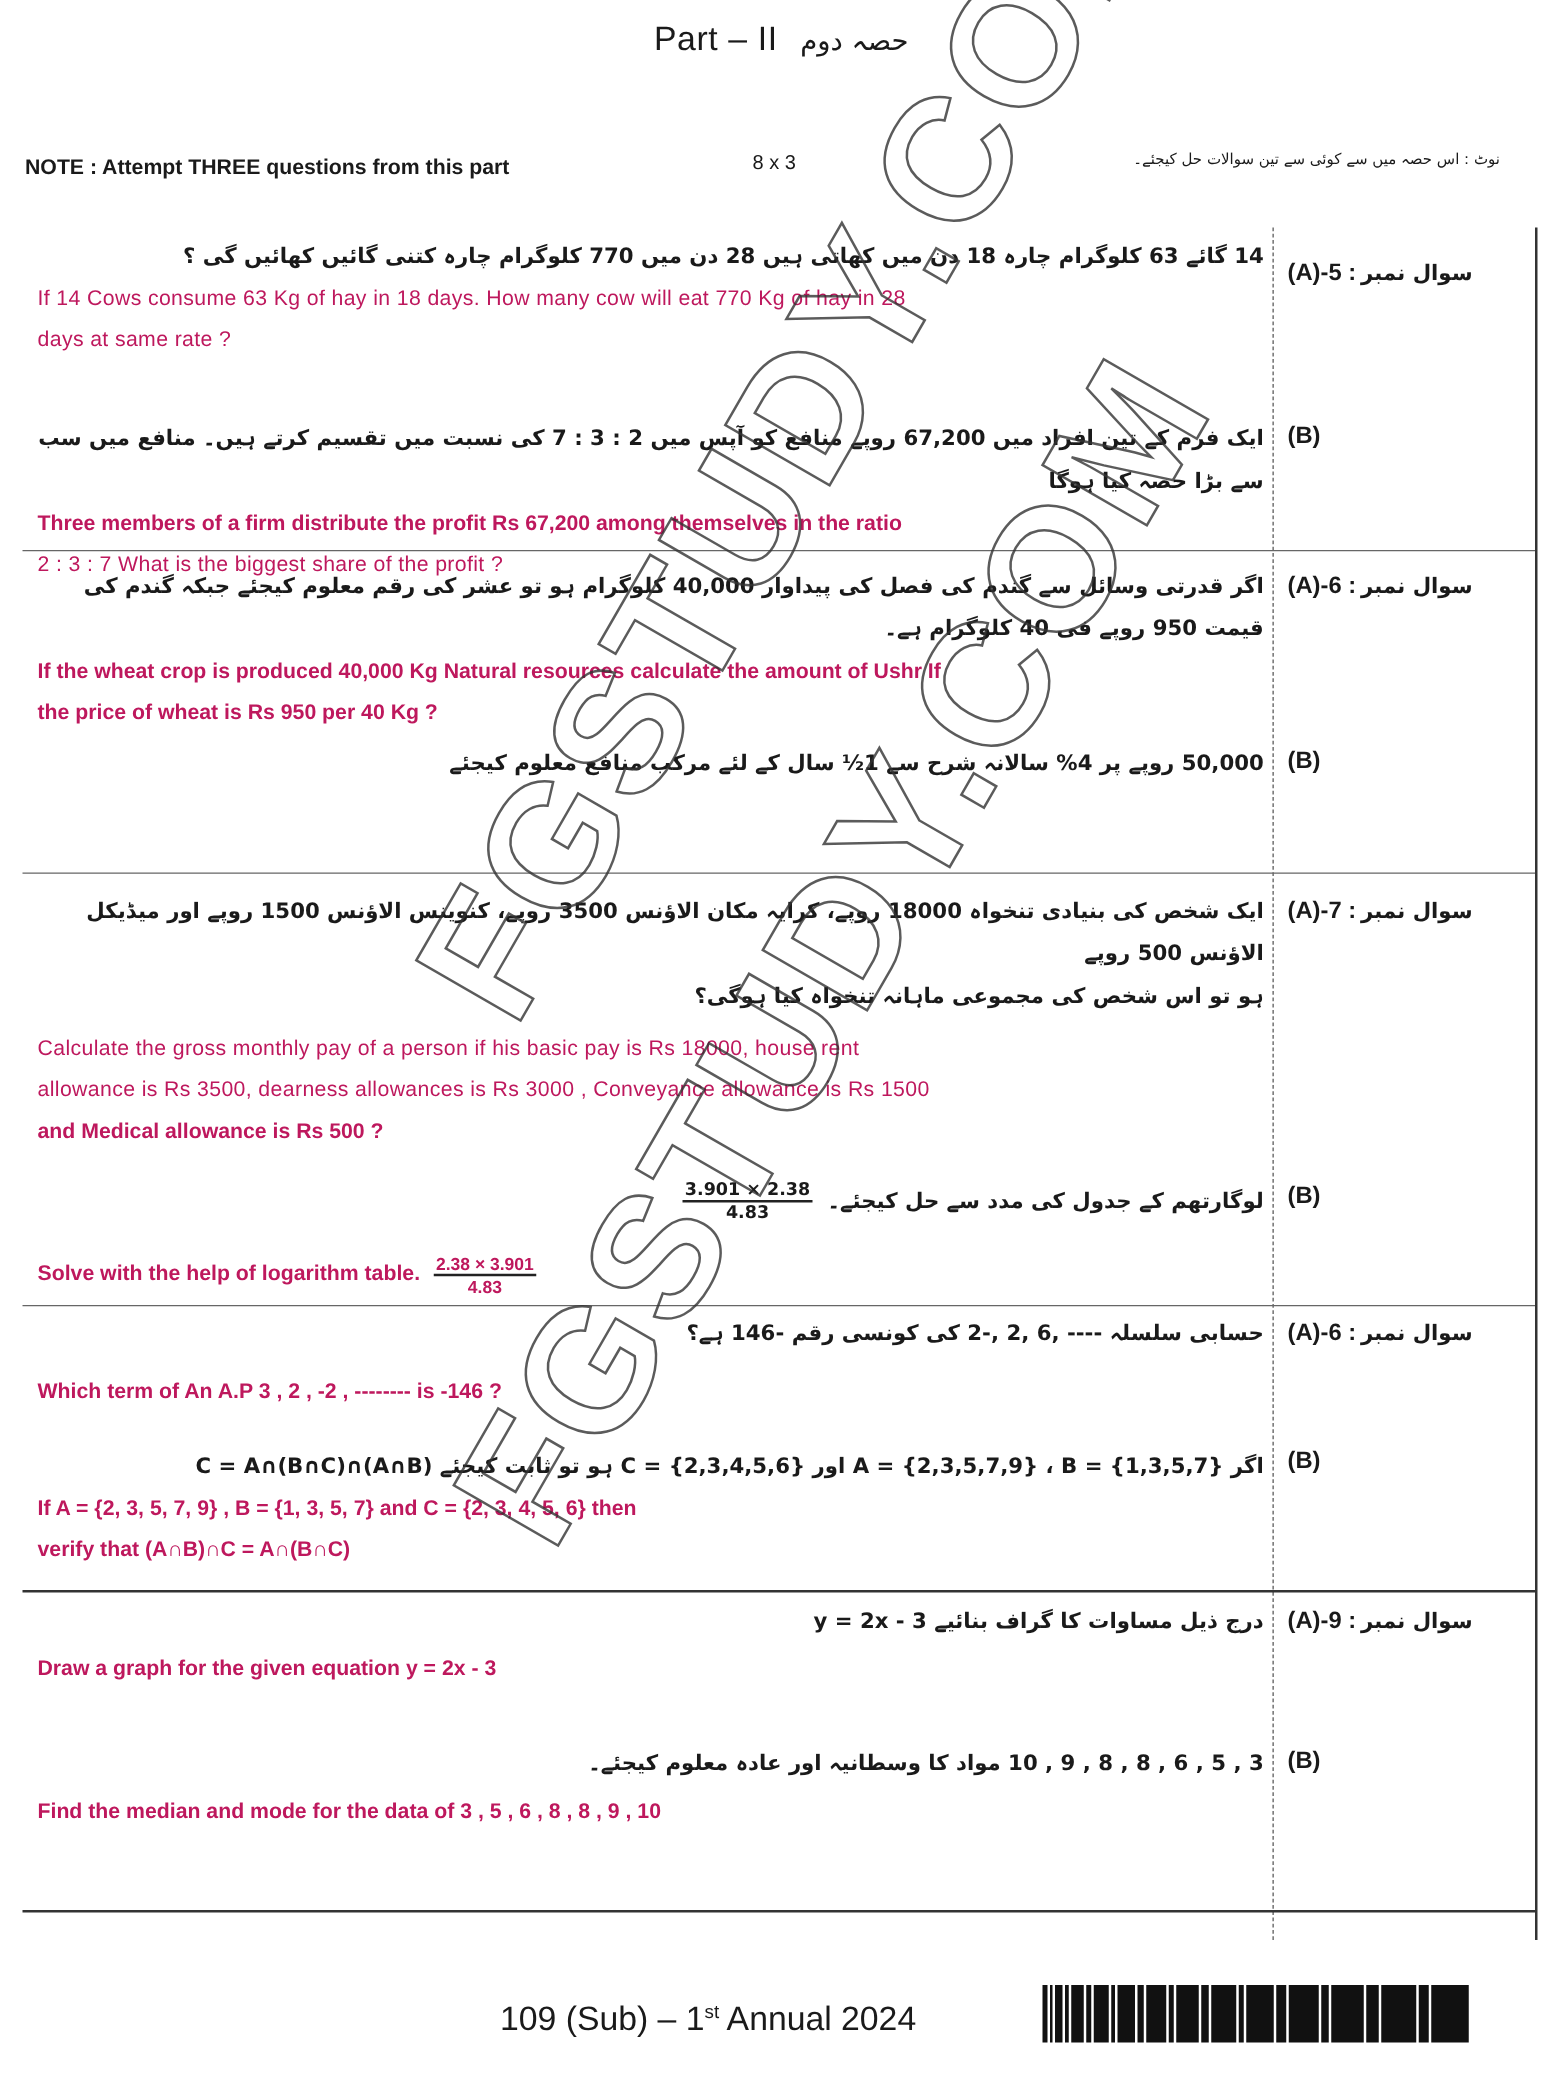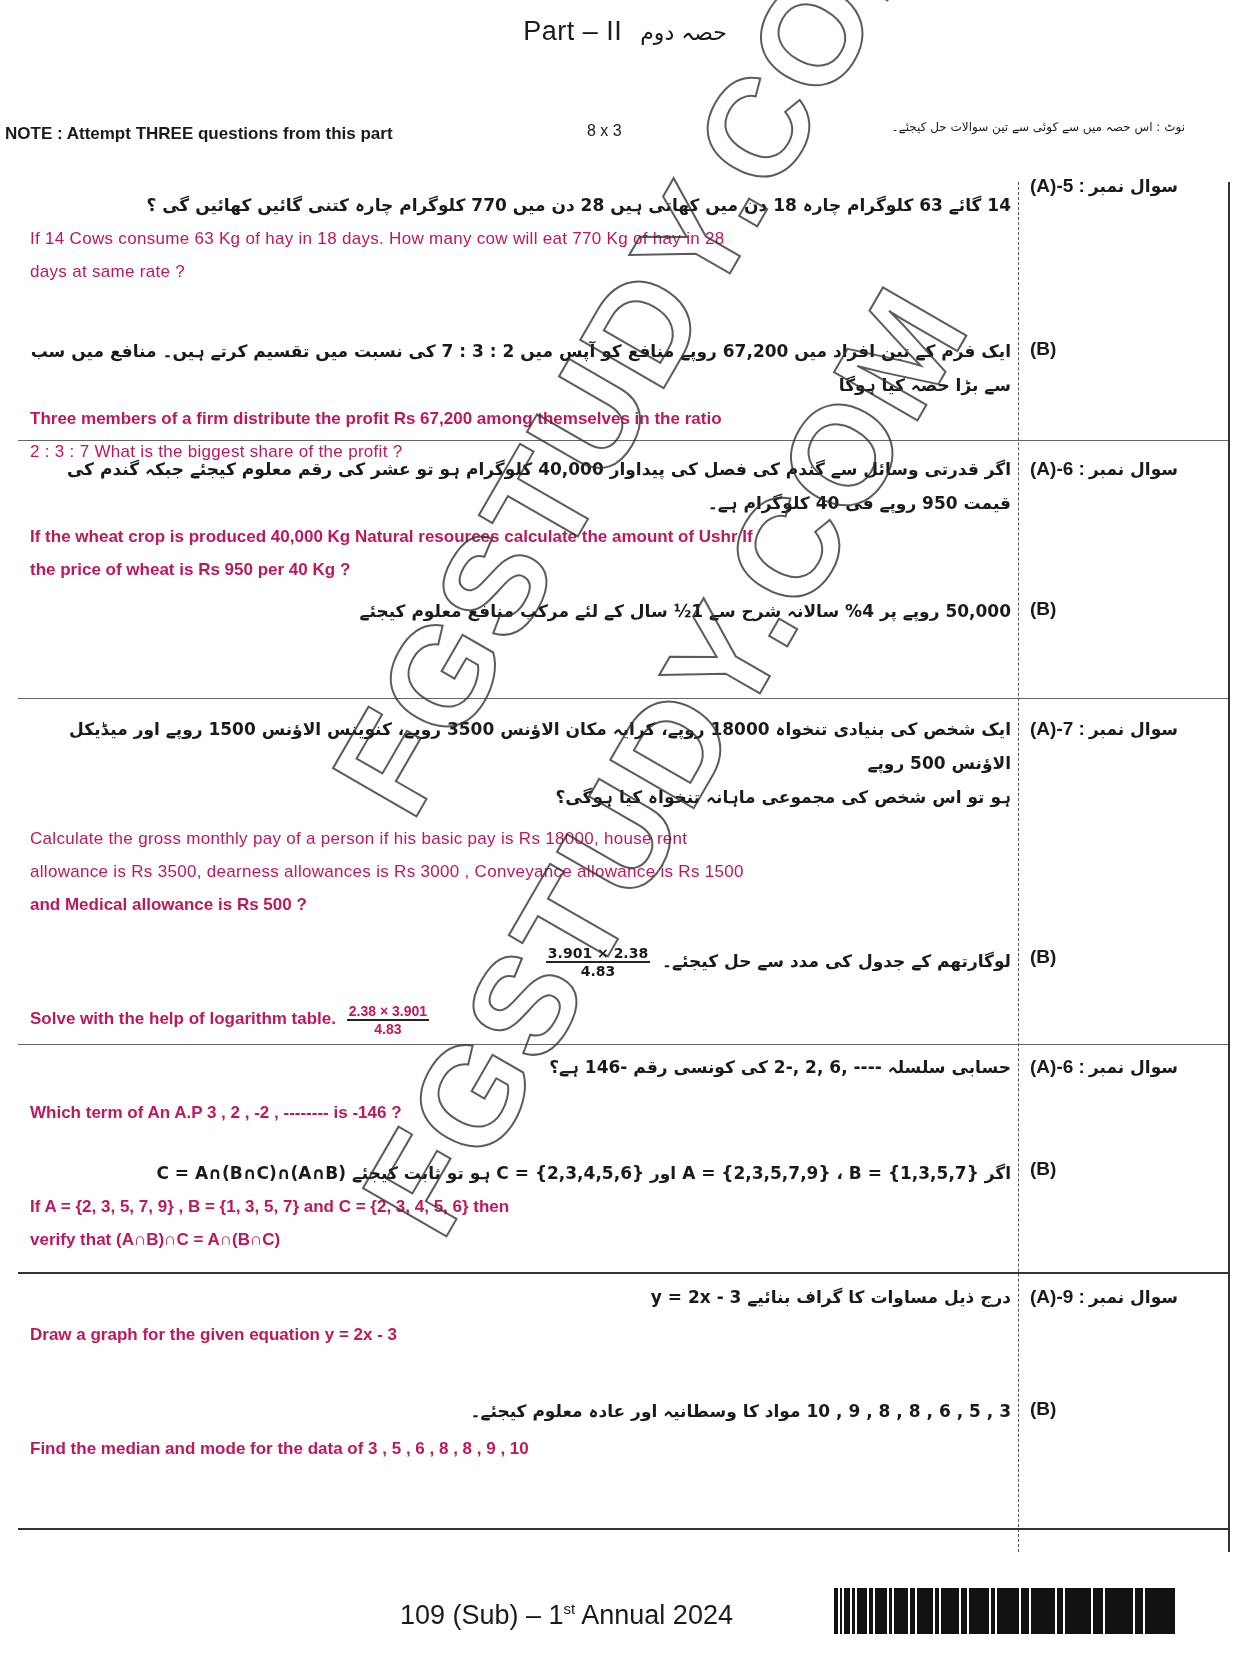--- a/index.html
+++ b/index.html
@@ -6,21 +6,21 @@
   body {
     width: 1250px; height: 1665px; position: relative; overflow: hidden;
     font-family: "Liberation Sans", "DejaVu Sans", sans-serif; color: #1a1a1a;
   }
   .title {
     position: absolute; top: 16px; left: 0; width: 1250px; text-align: center;
     font-size: 27px; letter-spacing: 0.5px;
   }
   .title .ur { font-family: "DejaVu Sans", sans-serif; font-size: 22px; margin-left: 10px; }
   .note {
-    position: absolute; top: 120px; left: 5px; width: 1200px; height: 30px;
+    position: absolute; top: 120px; left: 20px; width: 1200px; height: 30px;
     font-size: 17px; font-weight: bold; text-decoration: underline;
   }
   .note .en { position: absolute; left: 0; top: 4px; }
   .note .marks { position: absolute; left: 582px; top: 2px; font-weight: normal; font-size: 16px; }
   .note .ur { position: absolute; right: 20px; top: 0; direction: rtl; font-family: "DejaVu Sans", sans-serif; font-size: 12px; font-weight: normal; }
 
   .sheet {
     position: absolute; left: 18px; top: 182px; width: 1210px; height: 1370px;
     border-right: 2px solid #333;
   }
@@ -77,21 +77,21 @@
 
 <div class="sheet"></div>
 <div class="divcol"></div>
 
 <div class="hline" style="top:440px"></div>
 <div class="hline" style="top:698px"></div>
 <div class="hline" style="top:1044px"></div>
 <div class="hline thick" style="top:1272px"></div>
 <div class="hline thick" style="top:1528px"></div>
 
-<div class="label" style="top:175px">
+<div class="label" style="top:208px">
   <span>(A)-5 :</span><span class="qword">سوال نمبر</span>
 </div>
 <div class="q" style="top:188px">
   <div class="ur-line">14 گائے 63 کلوگرام چارہ 18 دن میں کھاتی ہیں 28 دن میں 770 کلوگرام چارہ کتنی گائیں کھائیں گی ؟</div>
   <div class="en-line light">If 14 Cows consume 63 Kg of hay in 18 days. How many cow will eat 770 Kg of hay in 28</div>
   <div class="en-line light">days at same rate ?</div>
 </div>
 
 <div class="label" style="top:338px"><span>(B)</span></div>
 <div class="q" style="top:334px">

